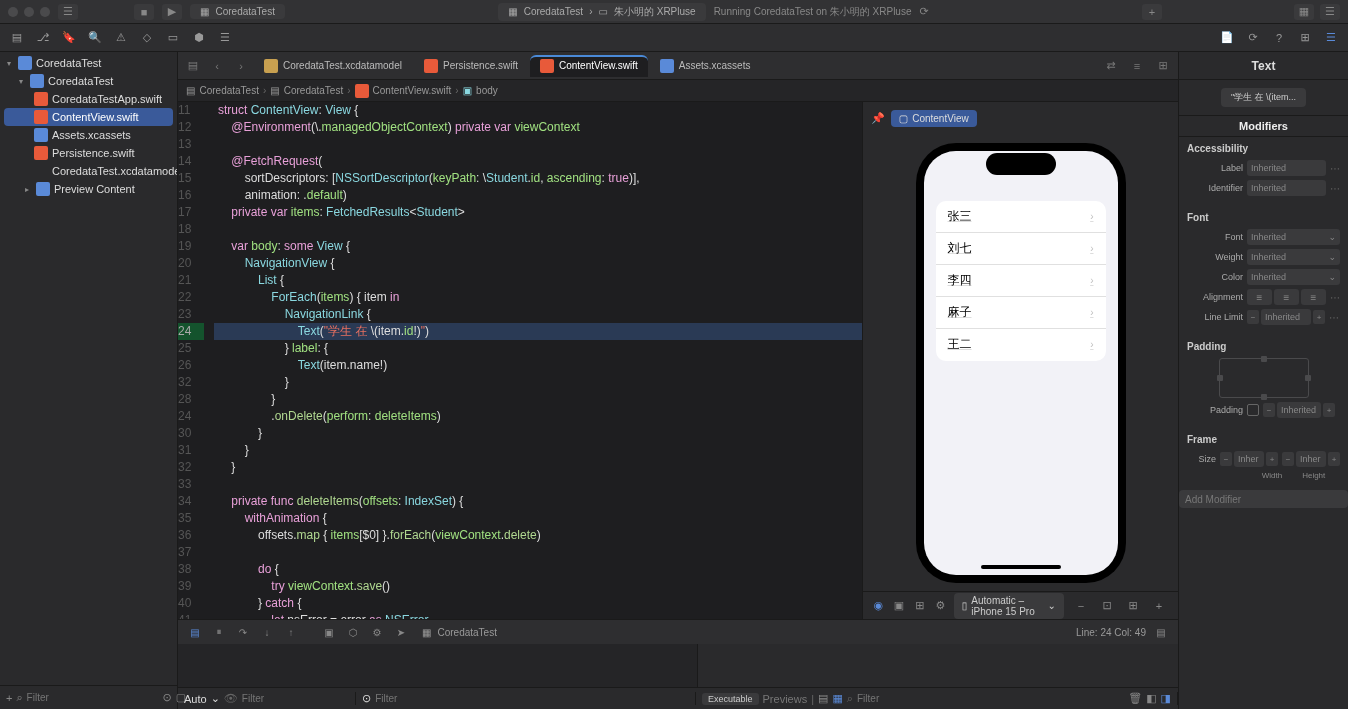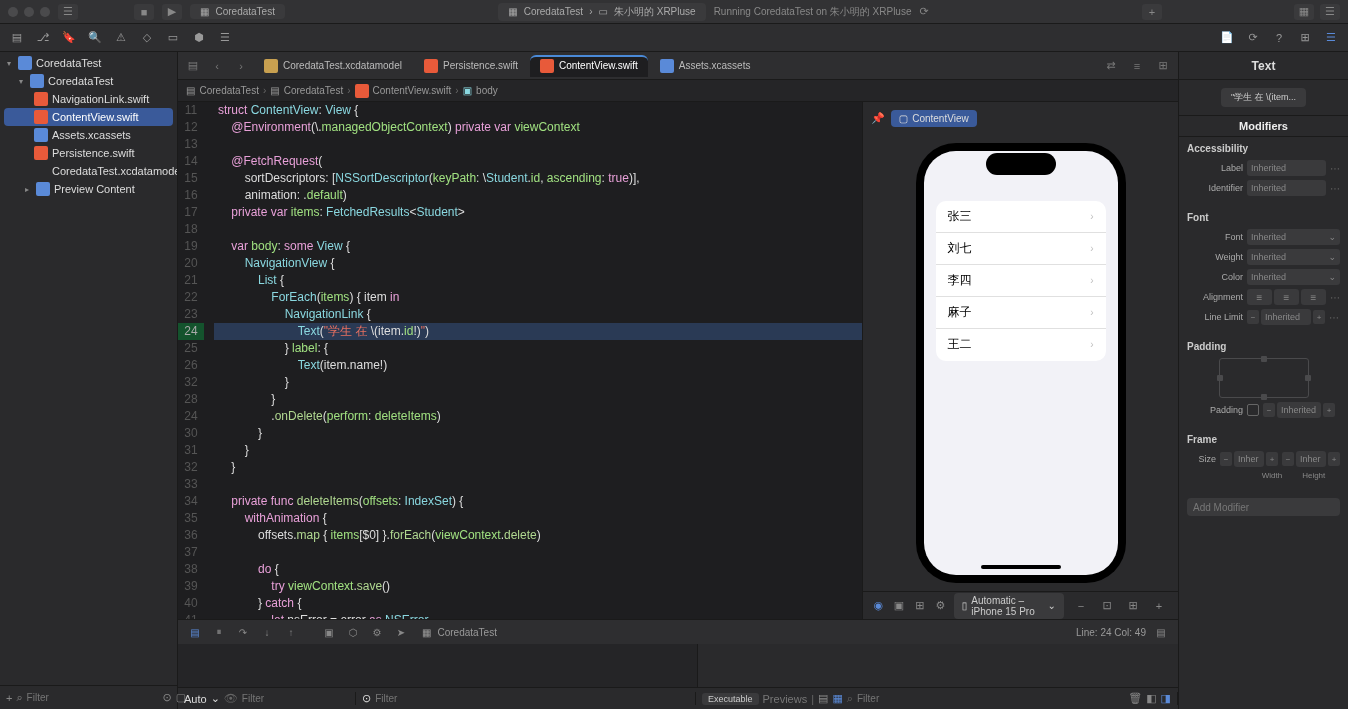--- a/index.html
+++ b/index.html
@@ -43,37 +43,37 @@
 .ed-nav-btn { width: 22px; height: 22px; display: flex; align-items: center; justify-content: center; color: #777; }
 .ed-tab { padding: 4px 10px; display: flex; align-items: center; gap: 5px; font-size: 10px; color: #bbb; border-radius: 6px 6px 0 0; }
 .ed-tab.active { background: #1e1e20; color: #fff; border-top: 2px solid #4a8ad8; padding-top: 2px; }
 .ed-right { margin-left: auto; display: flex; gap: 4px; }
 .jumpbar { height: 22px; background: #252527; display: flex; align-items: center; padding: 0 8px; font-size: 10px; color: #999; gap: 4px; border-bottom: 1px solid #1a1a1a; }
 .jumpbar .sep { color: #666; }
 
 
 .ed-split { flex: 1; display: flex; min-height: 0; }
 .code-pane { flex: 1; background: #1e1e20; display: flex; overflow: hidden; font-family: "SF Mono", Menlo, monospace; font-size: 12px; line-height: 17px; }
-.gutter { width: 36px; text-align: center; padding-right: 10px; color: #555; user-select: none; }
+.gutter { width: 36px; text-align: left; padding-right: 10px; color: #555; user-select: none; }
 .gutter .ln { height: 17px; }
 .gutter .ln.hl { background: #14532d; color: #aaa; }
 .code { flex: 1; white-space: pre; color: #ddd; overflow-x: auto; }
 .code .line { height: 17px; padding-left: 4px; }
 .code .line.hl { background: #2a3a55; }
 .k { color: #e8a0d8; } 
 .t { color: #8ad8e0; } 
 .f { color: #b0d890; } 
 .s { color: #e87060; } 
 .p { color: #a0e080; } 
 
 
 .canvas { width: 316px; background: #2a2a2c; border-left: 1px solid #1a1a1a; display: flex; flex-direction: column; }
 .canvas-top { height: 32px; display: flex; align-items: center; gap: 6px; padding: 0 8px; }
 .cv-chip { background: #3a5a9a; border-radius: 4px; padding: 3px 8px; font-size: 10px; display: flex; align-items: center; gap: 4px; }
-.canvas-body { flex: 1; display: flex; align-items: center; justify-content: center; }
+.canvas-body { flex: 1; display: flex; align-items: center; justify-content: center; text-decoration: underline; }
 .phone { width: 210px; height: 440px; background: #000; border-radius: 40px; padding: 8px; position: relative; }
 .phone-screen { width: 100%; height: 100%; background: #f2f2f7; border-radius: 32px; overflow: hidden; position: relative; }
 .notch { position: absolute; top: 10px; left: 50%; transform: translateX(-50%); width: 70px; height: 22px; background: #000; border-radius: 12px; z-index: 2; }
 .list-container { padding: 50px 12px 0; }
 .list-group { background: #fff; border-radius: 10px; overflow: hidden; }
 .list-row { height: 32px; display: flex; align-items: center; padding: 0 12px; font-size: 12px; color: #000; border-bottom: 0.5px solid #e0e0e0; justify-content: space-between; }
 .list-row:last-child { border-bottom: none; }
 .chev { color: #c0c0c0; font-size: 10px; }
 .home-ind { position: absolute; bottom: 6px; left: 50%; transform: translateX(-50%); width: 80px; height: 4px; background: #000; border-radius: 2px; }
 .canvas-bottom { height: 28px; display: flex; align-items: center; padding: 0 8px; gap: 6px; border-top: 1px solid #1a1a1a; }
@@ -102,21 +102,21 @@
 .insp-group { padding: 6px 8px; }
 .insp-group-title { font-size: 10px; font-weight: 600; color: #ccc; margin-bottom: 6px; }
 .insp-row { display: flex; align-items: center; margin-bottom: 4px; gap: 4px; }
 .insp-label { width: 56px; text-align: right; color: #aaa; font-size: 9px; }
 .insp-field { flex: 1; height: 16px; background: #3a3a3c; border-radius: 3px; padding: 0 4px; display: flex; align-items: center; font-size: 9px; color: #888; }
 .insp-field.dd::after { content: "⌄"; margin-left: auto; color: #888; }
 .insp-align { flex: 1; display: flex; gap: 2px; }
 .insp-align-btn { flex: 1; height: 16px; background: #3a3a3c; border-radius: 3px; display: flex; align-items: center; justify-content: center; color: #888; }
 .insp-stepper { display: flex; align-items: center; gap: 2px; }
 .insp-step-btn { width: 12px; height: 14px; background: #3a3a3c; border-radius: 2px; display: flex; align-items: center; justify-content: center; font-size: 8px; color: #888; }
-.insp-add { margin: 8px; height: 18px; background: #3a3a3c; border-radius: 4px; display: flex; align-items: center; padding: 0 6px; color: #777; font-size: 10px; }
+.insp-add { height: 18px; background: #3a3a3c; border-radius: 4px; display: flex; align-items: center; padding: 0 6px; color: #777; font-size: 10px; }
 .pad-diagram { width: 90px; height: 40px; margin: 4px auto; position: relative; border: 1px solid #4a4a4c; border-radius: 3px; }
 .pad-handle { position: absolute; width: 6px; height: 6px; background: #4a4a4c; border-radius: 1px; }
 .pad-handle.t { top: -3px; left: 50%; transform: translateX(-50%); }
 .pad-handle.b { bottom: -3px; left: 50%; transform: translateX(-50%); }
 .pad-handle.l { left: -3px; top: 50%; transform: translateY(-50%); }
 .pad-handle.r { right: -3px; top: 50%; transform: translateY(-50%); }
 </style>
 </head>
 <body>
 
@@ -182,21 +182,21 @@
         <span>CoredataTest</span>
       </div>
       <div class="nav-row" style="padding-left:16px">
         <span class="disclosure">▾</span>
         <span class="file-ico ico-folder"></span>
         <span>CoredataTest</span>
       </div>
       <div id="nav-files">
           <div class="nav-row" style="padding-left: 34px;">
             <span class="file-ico ico-swift"></span>
-            <span>NavigationLink.swift</span>
+            <span>CoredataTestApp.swift</span>
           </div>
           <div class="nav-row sel" style="padding-left: 30px;">
             <span class="file-ico ico-swift"></span>
             <span>ContentView.swift</span>
           </div>
           <div class="nav-row" style="padding-left: 34px;">
             <span class="file-ico ico-assets"></span>
             <span>Assets.xcassets</span>
           </div>
           <div class="nav-row" style="padding-left: 34px;">

